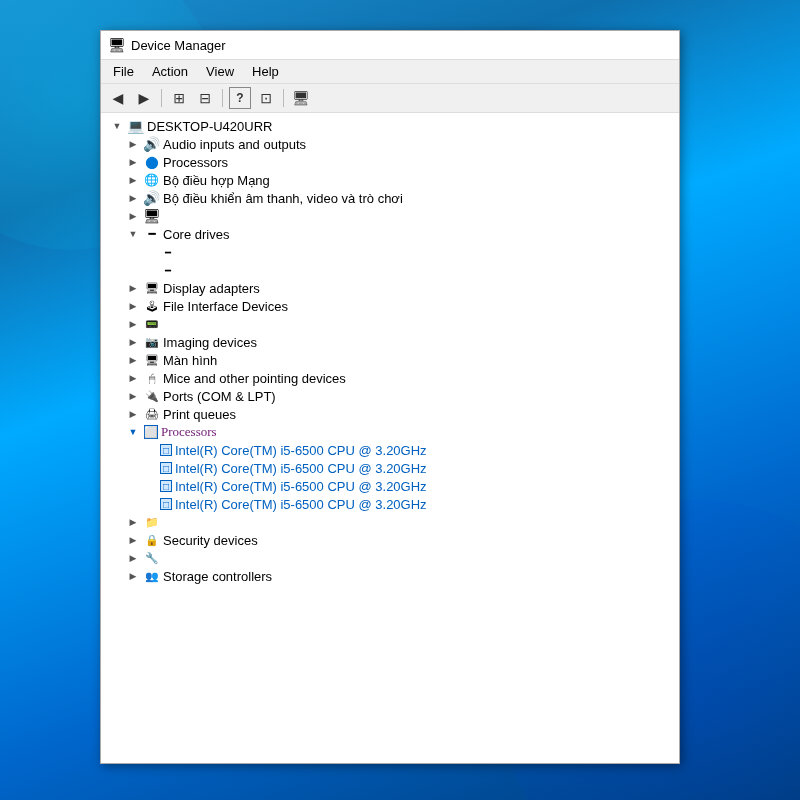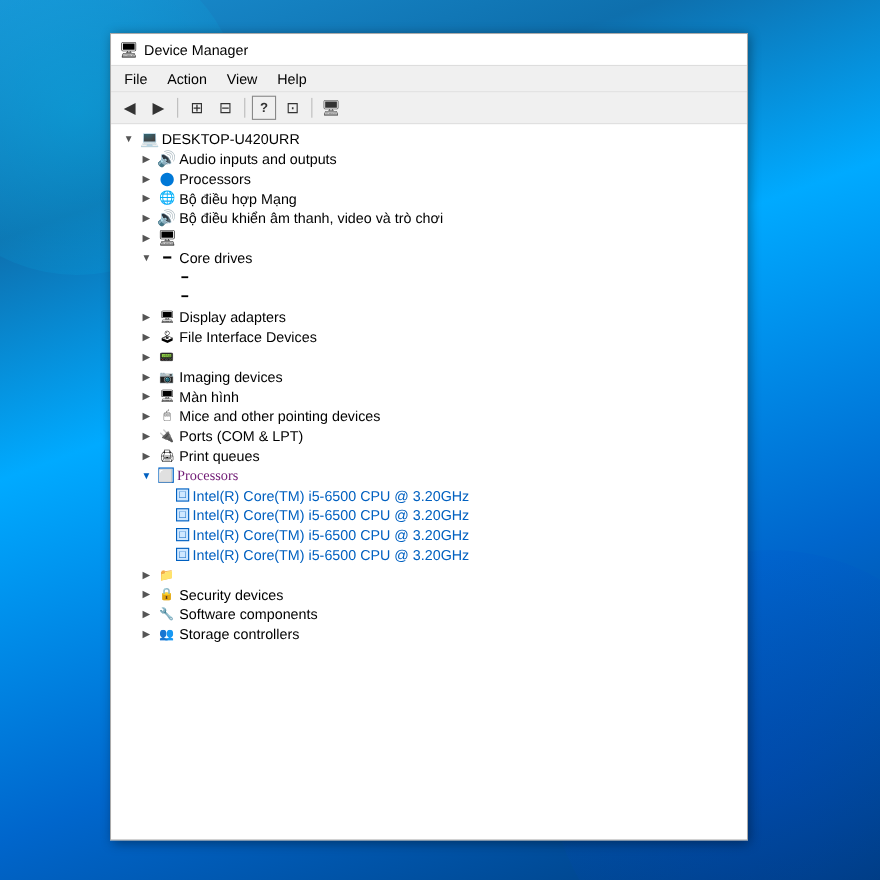--- a/index.html
+++ b/index.html
@@ -349,21 +349,20 @@
         <div class="tree-indent" style="width:24px;"></div>
         <div class="expander">▶</div>
         <div class="item-icon" style="font-size:11px;">🔒</div>
         <span class="item-label">Security devices</span>
       </div>
 
       <div class="tree-item">
         <div class="tree-indent" style="width:24px;"></div>
         <div class="expander">▶</div>
         <div class="item-icon" style="font-size:11px;">🔧</div>
-        <span class="item-label">Software components</span>
       </div>
 
       <div class="tree-item">
         <div class="tree-indent" style="width:24px;"></div>
         <div class="expander">▶</div>
         <div class="item-icon" style="font-size:11px;">👥</div>
         <span class="item-label">Storage controllers</span>
       </div>
     </div>
   </div>

